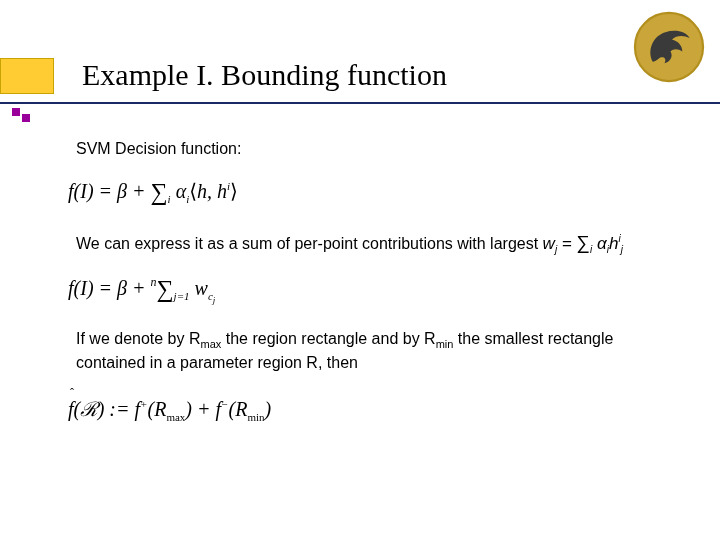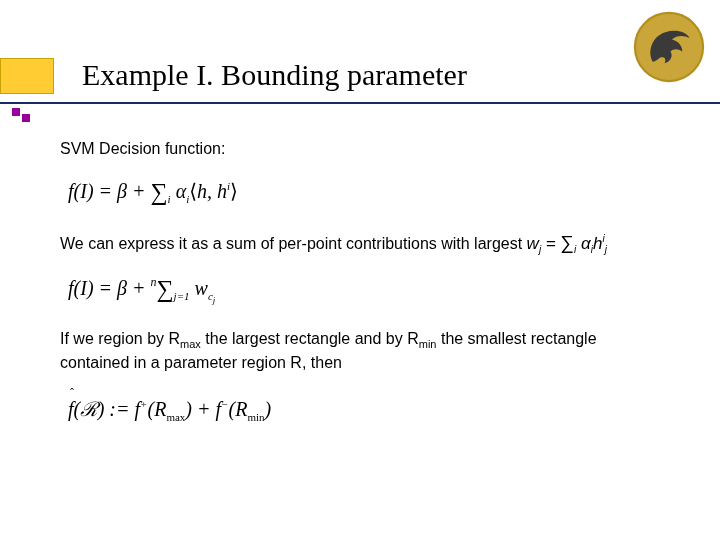--- a/index.html
+++ b/index.html
@@ -6,21 +6,21 @@
   html, body { width: 720px; height: 540px; background: #fff; font-family: Verdana, Geneva, sans-serif; color: #000; overflow: hidden; }
   .slide { position: relative; width: 720px; height: 540px; }
   .corner-box { position: absolute; left: 0; top: 58px; width: 54px; height: 36px; background: #ffcc33; border: 1px solid #c9a400; }
   .accent-dot { position: absolute; width: 8px; height: 8px; background: #990099; }
   .accent-dot.a { left: 12px; top: 108px; }
   .accent-dot.b { left: 22px; top: 114px; }
   .underline { position: absolute; left: 0; top: 102px; width: 720px; height: 2px; background: #1a2a66; }
   .title { position: absolute; left: 82px; top: 58px; font-family: "Times New Roman", Times, serif; font-size: 30px; color: #000; font-style: normal; }
   .logo { position: absolute; right: 14px; top: 10px; width: 74px; height: 74px; }
   .content { position: absolute; left: 60px; top: 138px; width: 600px; font-size: 16px; line-height: 1.35; }
-  .para { margin-bottom: 10px; }
+  .para { margin-bottom: 10px; margin-left: 16px; }
   .formula { margin: 14px 0 24px 8px; font-family: "Times New Roman", Times, serif; font-size: 20px; font-style: italic; }
   .formula .up { position: relative; top: 3px; }
   .formula .n { position: relative; top: -12px; font-size: 12px; font-style: italic; }
   .formula .sigma { font-size: 24px; font-style: normal; position: relative; top: 2px; }
   .formula .sub { font-size: 11px; font-style: italic; vertical-align: sub; }
   .formula .sup { font-size: 11px; font-style: italic; vertical-align: super; }
   .formula .angle { font-style: normal; }
   .inline-f { font-family: Liberation Sans, sans-serif; font-style: italic; font-size: 17px; }
   .inline-f .sigma { font-style: normal; font-size: 19px; }
   .inline-f .sub { font-size: 10px; font-style: italic; vertical-align: sub; }
@@ -32,21 +32,21 @@
 </head>
 <body>
 
 <div class="slide">
 
   <div class="corner-box"></div>
   <div class="accent-dot a"></div>
   <div class="accent-dot b"></div>
   <div class="underline"></div>
 
-  <div class="title">Example I. Bounding parameter</div>
+  <div class="title">Example I. Bounding function</div>
 
   <div class="logo">
     <svg viewBox="0 0 100 100" width="74" height="74">
       <circle cx="50" cy="50" r="46" fill="#caa63a" stroke="#b38f1e" stroke-width="3"></circle>
       <path d="M28 70 C20 55 28 35 45 30 C58 26 72 28 78 38 C70 34 60 34 54 40 C62 42 68 48 68 56 C62 52 56 52 52 56 C56 62 52 70 44 72 C48 64 40 62 36 66 C34 68 30 70 28 70 Z" fill="#3a3a3a"></path>
     </svg>
   </div>
 
   <div class="content">
 
@@ -59,21 +59,21 @@
 
     <div class="para">
       <span>We can express it as a sum of per-point contributions with largest </span><span class="inline-f"><span>w</span><span class="sub">j</span><span> = </span><span class="sigma">∑</span><span class="sub">i</span><span> α</span><span class="sub">i</span><span>h</span><span class="sup">i</span><span class="sub">j</span></span>
     </div>
 
     <div class="formula">
       <span>f(I) = β + </span><span class="up"><span class="n">n</span></span><span class="sigma">∑</span><span class="sub">j=1</span><span> w</span><span class="sub">c</span><span class="sub" style="font-size:9px; position:relative; top:3px;">j</span>
     </div>
 
     <div class="para">
-      <span>If we region by R</span><span class="rsub">max</span><span> the largest rectangle and by R</span><span class="rsub">min</span><span> the smallest rectangle contained in a parameter region R, then</span>
+      <span>If we denote by R</span><span class="rsub">max</span><span> the region rectangle and by R</span><span class="rsub">min</span><span> the smallest rectangle contained in a parameter region R, then</span>
     </div>
 
     <div class="formula" style="margin-top:22px;">
       <span class="hat-wrap"><span class="hat">ˆ</span><span>f</span></span><span>(ℛ) := f</span><span class="sup">+</span><span>(R</span><span class="sub" style="font-style:normal">max</span><span>) + f</span><span class="sup">−</span><span>(R</span><span class="sub" style="font-style:normal">min</span><span>)</span>
     </div>
 
   </div>
 </div>
 
 </body></html>

